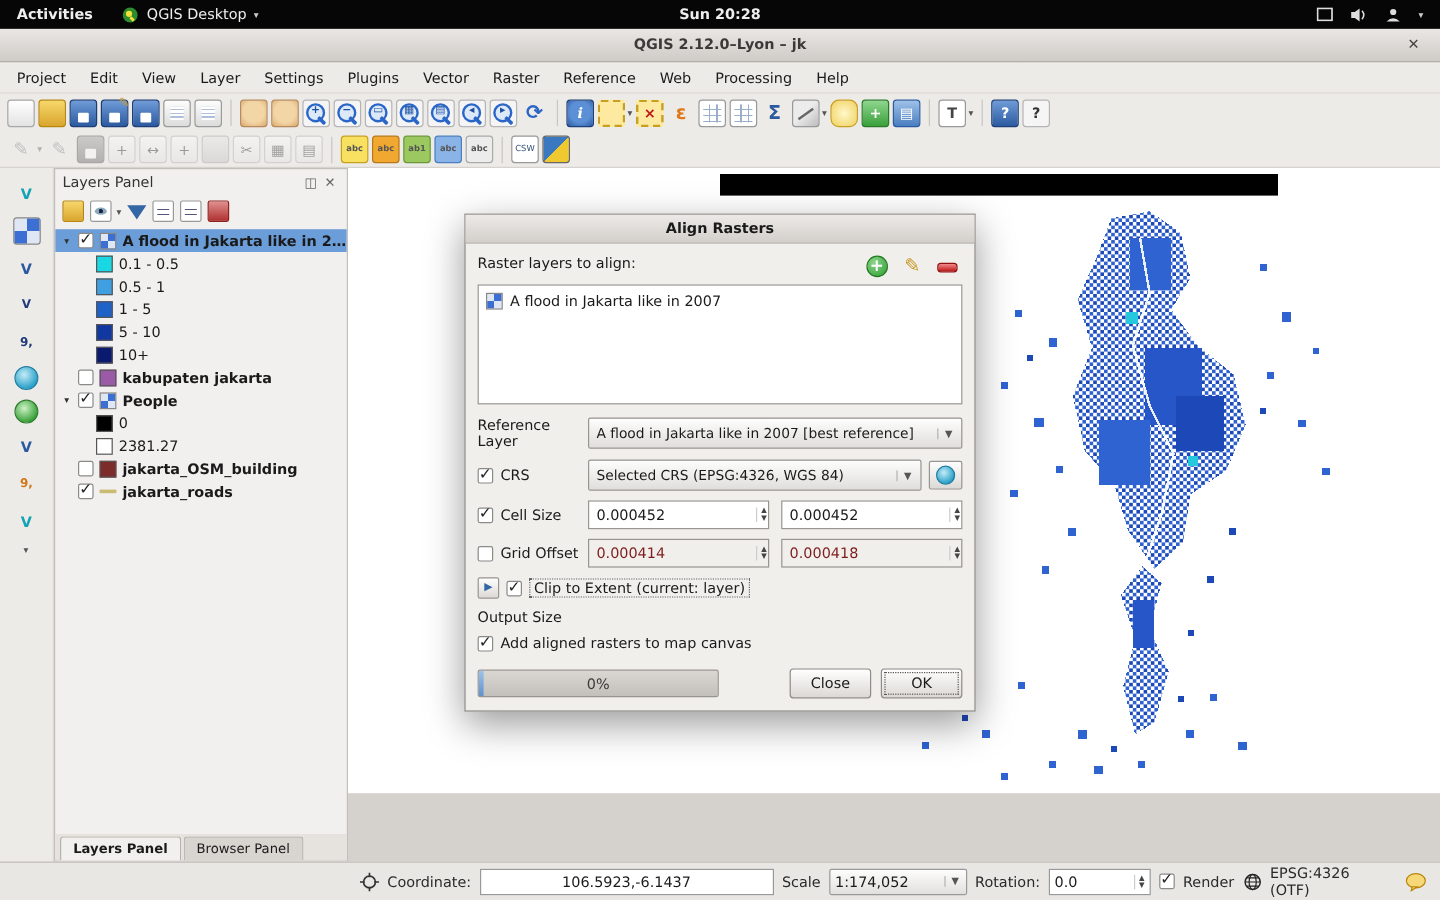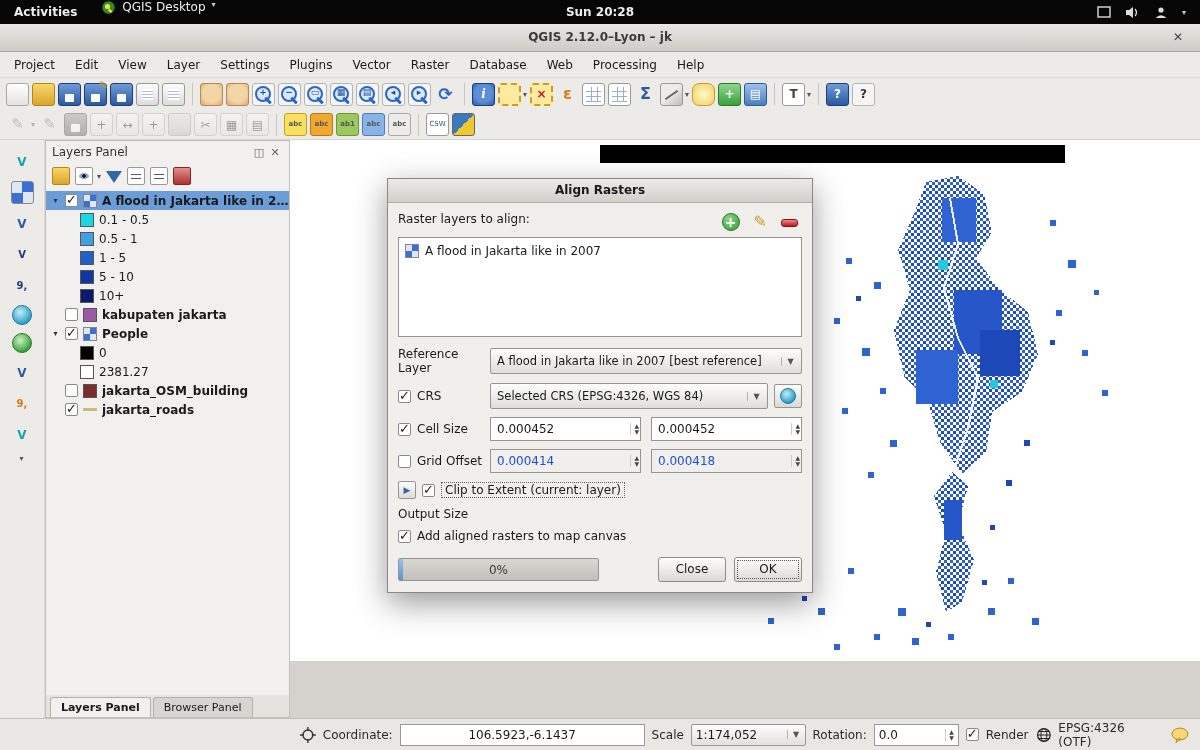--- a/index.html
+++ b/index.html
@@ -3,21 +3,21 @@
 <meta charset="utf-8">
 <style>
   *{box-sizing:border-box;margin:0;padding:0;}
   html,body{width:1200px;height:750px;}
   body{position:relative;overflow:hidden;background:#d6d2ce;color:#1a1a1a;
        font-family:"DejaVu Sans","Liberation Sans",sans-serif;font-size:12px;-webkit-user-select:none;user-select:none;}
 
   
   .gnome-bar{position:absolute;top:0;left:0;right:0;height:24px;background:#060606;color:#eee;display:flex;align-items:center;z-index:50;}
   .gb-activities{padding:0 14px;font-weight:bold;height:100%;display:flex;align-items:center;}
-  .gb-app{display:flex;gap:6px;padding:0 10px;height:100%;}
+  .gb-app{display:flex;align-items:center;gap:6px;padding:0 10px;height:100%;}
   .gb-clock{position:absolute;left:0;right:0;text-align:center;font-weight:bold;pointer-events:none;}
   .gb-right{margin-left:auto;display:flex;align-items:center;gap:14px;padding-right:14px;}
   .caret-w{font-size:8px;color:#ccc;}
 
   
   .titlebar{position:absolute;top:24px;left:0;right:0;height:28px;background:linear-gradient(#e9e7e4,#cfcbc7);
             border-bottom:1px solid #aaa6a2;text-align:center;line-height:27px;font-weight:bold;color:#3c3a38;}
   .win-close{position:absolute;right:10px;top:0;width:24px;height:27px;text-align:center;line-height:27px;font-weight:normal;color:#444;cursor:default;}
 
   .menubar{position:absolute;top:52px;left:0;right:0;height:26px;background:#edebe8;display:flex;align-items:center;padding-left:4px;border-bottom:1px solid #dcd8d4;}
@@ -139,21 +139,21 @@
   .listbox{height:100px;background:#fff;border:1px solid #989490;margin:5px 0 10px;padding:4px 6px;overflow:hidden;}
   .list-item{display:flex;align-items:center;gap:6px;height:18px;}
   .frow{display:flex;align-items:center;margin-bottom:8px;}
   .frow .flab{width:92px;flex:none;display:flex;align-items:center;gap:6px;}
   .combo{flex:1;height:24px;background:linear-gradient(#fdfdfd,#e0dedb);border:1px solid #989490;border-radius:2px;display:flex;align-items:center;padding:12px 6px;min-width:0;}
   .combo .cv{flex:1;overflow:hidden;text-overflow:ellipsis;white-space:nowrap;font-size:11.5px;}
   .combo-arrow{flex:none;border-left:1px solid #b5b2af;padding-left:4px;margin-left:4px;width:14px;color:#555;font-size:8px;text-align:center;}
   .spin{flex:1;height:24px;background:#fff;border:1px solid #989490;display:flex;align-items:center;padding:0 1px 0 6px;min-width:0;}
   .spin .sv{flex:1;}
   .spin.off{background:#f1efec;color:#a5a19c;}
-  .spin.off .sv{color:#1d4ed8;}
+  .spin.off .sv{color:#7f1d1d;}
   .globe-btn{width:28px;height:24px;margin-left:6px;background:linear-gradient(#fdfdfd,#dcdad6);border:1px solid #989490;border-radius:2px;display:flex;align-items:center;justify-content:center;flex:none;}
   .globe-btn .globe{width:16px;height:16px;}
   .gap10{width:10px;flex:none;}
   .arrow-btn{width:18px;height:18px;background:linear-gradient(#fdfdfd,#dcdad6);border:1px solid #989490;border-radius:2px;display:flex;align-items:center;justify-content:center;color:#3465a4;font-size:9px;flex:none;}
   .clip-label{border:1px dotted #666;padding:0 3px;}
   .field-ro{flex:1;height:24px;background:#fff;border:1px solid #989490;display:flex;align-items:center;padding:0 8px;}
   .dlg-bottom{position:absolute;left:10px;right:10px;bottom:10px;display:flex;align-items:center;}
   .progress{width:201px;height:23px;border:1px solid #98948f;background:linear-gradient(#dad7d3,#c3bfbb);position:relative;text-align:center;line-height:22px;color:#3a3a3a;border-radius:2px;overflow:hidden;}
   .progress .fill{position:absolute;left:0;top:0;bottom:0;width:4px;background:linear-gradient(#9ec1e8,#5e93cf);}
   .progress .pt{position:relative;}
@@ -203,21 +203,21 @@
 
 <div class="menubar">
   <span class="menu-item">Project</span>
   <span class="menu-item">Edit</span>
   <span class="menu-item">View</span>
   <span class="menu-item">Layer</span>
   <span class="menu-item">Settings</span>
   <span class="menu-item">Plugins</span>
   <span class="menu-item">Vector</span>
   <span class="menu-item">Raster</span>
-  <span class="menu-item">Database</span>
+  <span class="menu-item">Reference</span>
   <span class="menu-item">Web</span>
   <span class="menu-item">Processing</span>
   <span class="menu-item">Help</span>
 </div>
 
 <div class="toolbar tb1">
   <span class="tile c-page"></span>
   <span class="tile c-folder"></span>
   <span class="tile c-floppy"></span>
   <span class="tile c-floppy pencil"></span>

